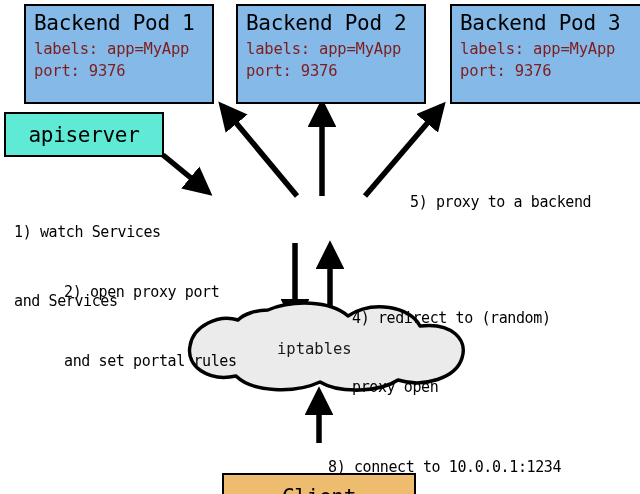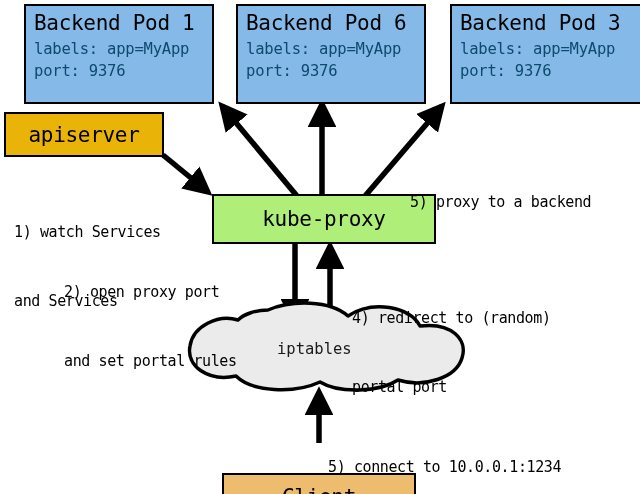--- a/index.html
+++ b/index.html
@@ -30,21 +30,21 @@
   .pod-title {
     font-size: 21px;
     line-height: 30px;
     color: #000;
     white-space: nowrap;
     letter-spacing: -0.3px;
   }
   .pod-line {
     font-size: 15.5px;
     line-height: 22px;
-    color: #0c4a6e;
+    color: #7f1d1d;
     white-space: nowrap;
     letter-spacing: -0.2px;
   }
   .node-label-center {
     text-align: center;
     font-size: 21px;
     line-height: 26px;
     color: #000;
     white-space: nowrap;
     letter-spacing: -0.3px;
@@ -116,59 +116,56 @@
   </svg>
   <div class="cloud-text" style="left:277px; top:340px;">iptables</div>
 
   <div class="node pod" style="left:24px; top:4px; width:190px; height:100px; background:#85b9e8;">
     <div class="pod-title">Backend Pod 1</div>
     <div class="pod-line">labels: app=MyApp</div>
     <div class="pod-line">port: 9376</div>
   </div>
 
   <div class="node pod" style="left:236px; top:4px; width:190px; height:100px; background:#85b9e8;">
-    <div class="pod-title">Backend Pod 6</div>
+    <div class="pod-title">Backend Pod 2</div>
     <div class="pod-line">labels: app=MyApp</div>
     <div class="pod-line">port: 9376</div>
   </div>
 
   <div class="node pod" style="left:450px; top:4px; width:198px; height:100px; background:#85b9e8;">
     <div class="pod-title">Backend Pod 3</div>
     <div class="pod-line">labels: app=MyApp</div>
     <div class="pod-line">port: 9376</div>
   </div>
 
-  <div class="node" style="left:4px; top:112px; width:160px; height:45px; background:#eab308;">
+  <div class="node" style="left:4px; top:112px; width:160px; height:45px; background:#5eead4;">
     <div class="node-label-center">apiserver</div>
   </div>
 
-  <div class="node" style="left:212px; top:194px; width:224px; height:50px; background:#b0ee7a;">
-    <div class="node-label-center">kube-proxy</div>
-  </div>
 
   <div class="node" style="left:222px; top:443px; width:194px; height:48px; background:#edbc6e;margin-top:30px;">
     <div class="node-label-center">Client</div>
   </div>
 
   <div class="step" style="left:14px; top:175px;">
     <div>1) watch Services</div>
     <div>and Services</div>
   </div>
 
   <div class="step" style="left:64px; top:235px;">
     <div>2) open proxy port</div>
     <div>and set portal rules</div>
   </div>
 
   <div class="step" style="left:328px; top:410px;">
-    <div>5) connect to 10.0.0.1:1234</div>
+    <div>8) connect to 10.0.0.1:1234</div>
   </div>
 
   <div class="step" style="left:352px; top:261px;">
     <div>4) redirect to (random)</div>
-    <div>portal port</div>
+    <div>proxy open</div>
   </div>
 
   <div class="step" style="left:410px; top:145px;">
     <div>5) proxy to a backend</div>
   </div>
 
 </div>
 
 </body></html>

